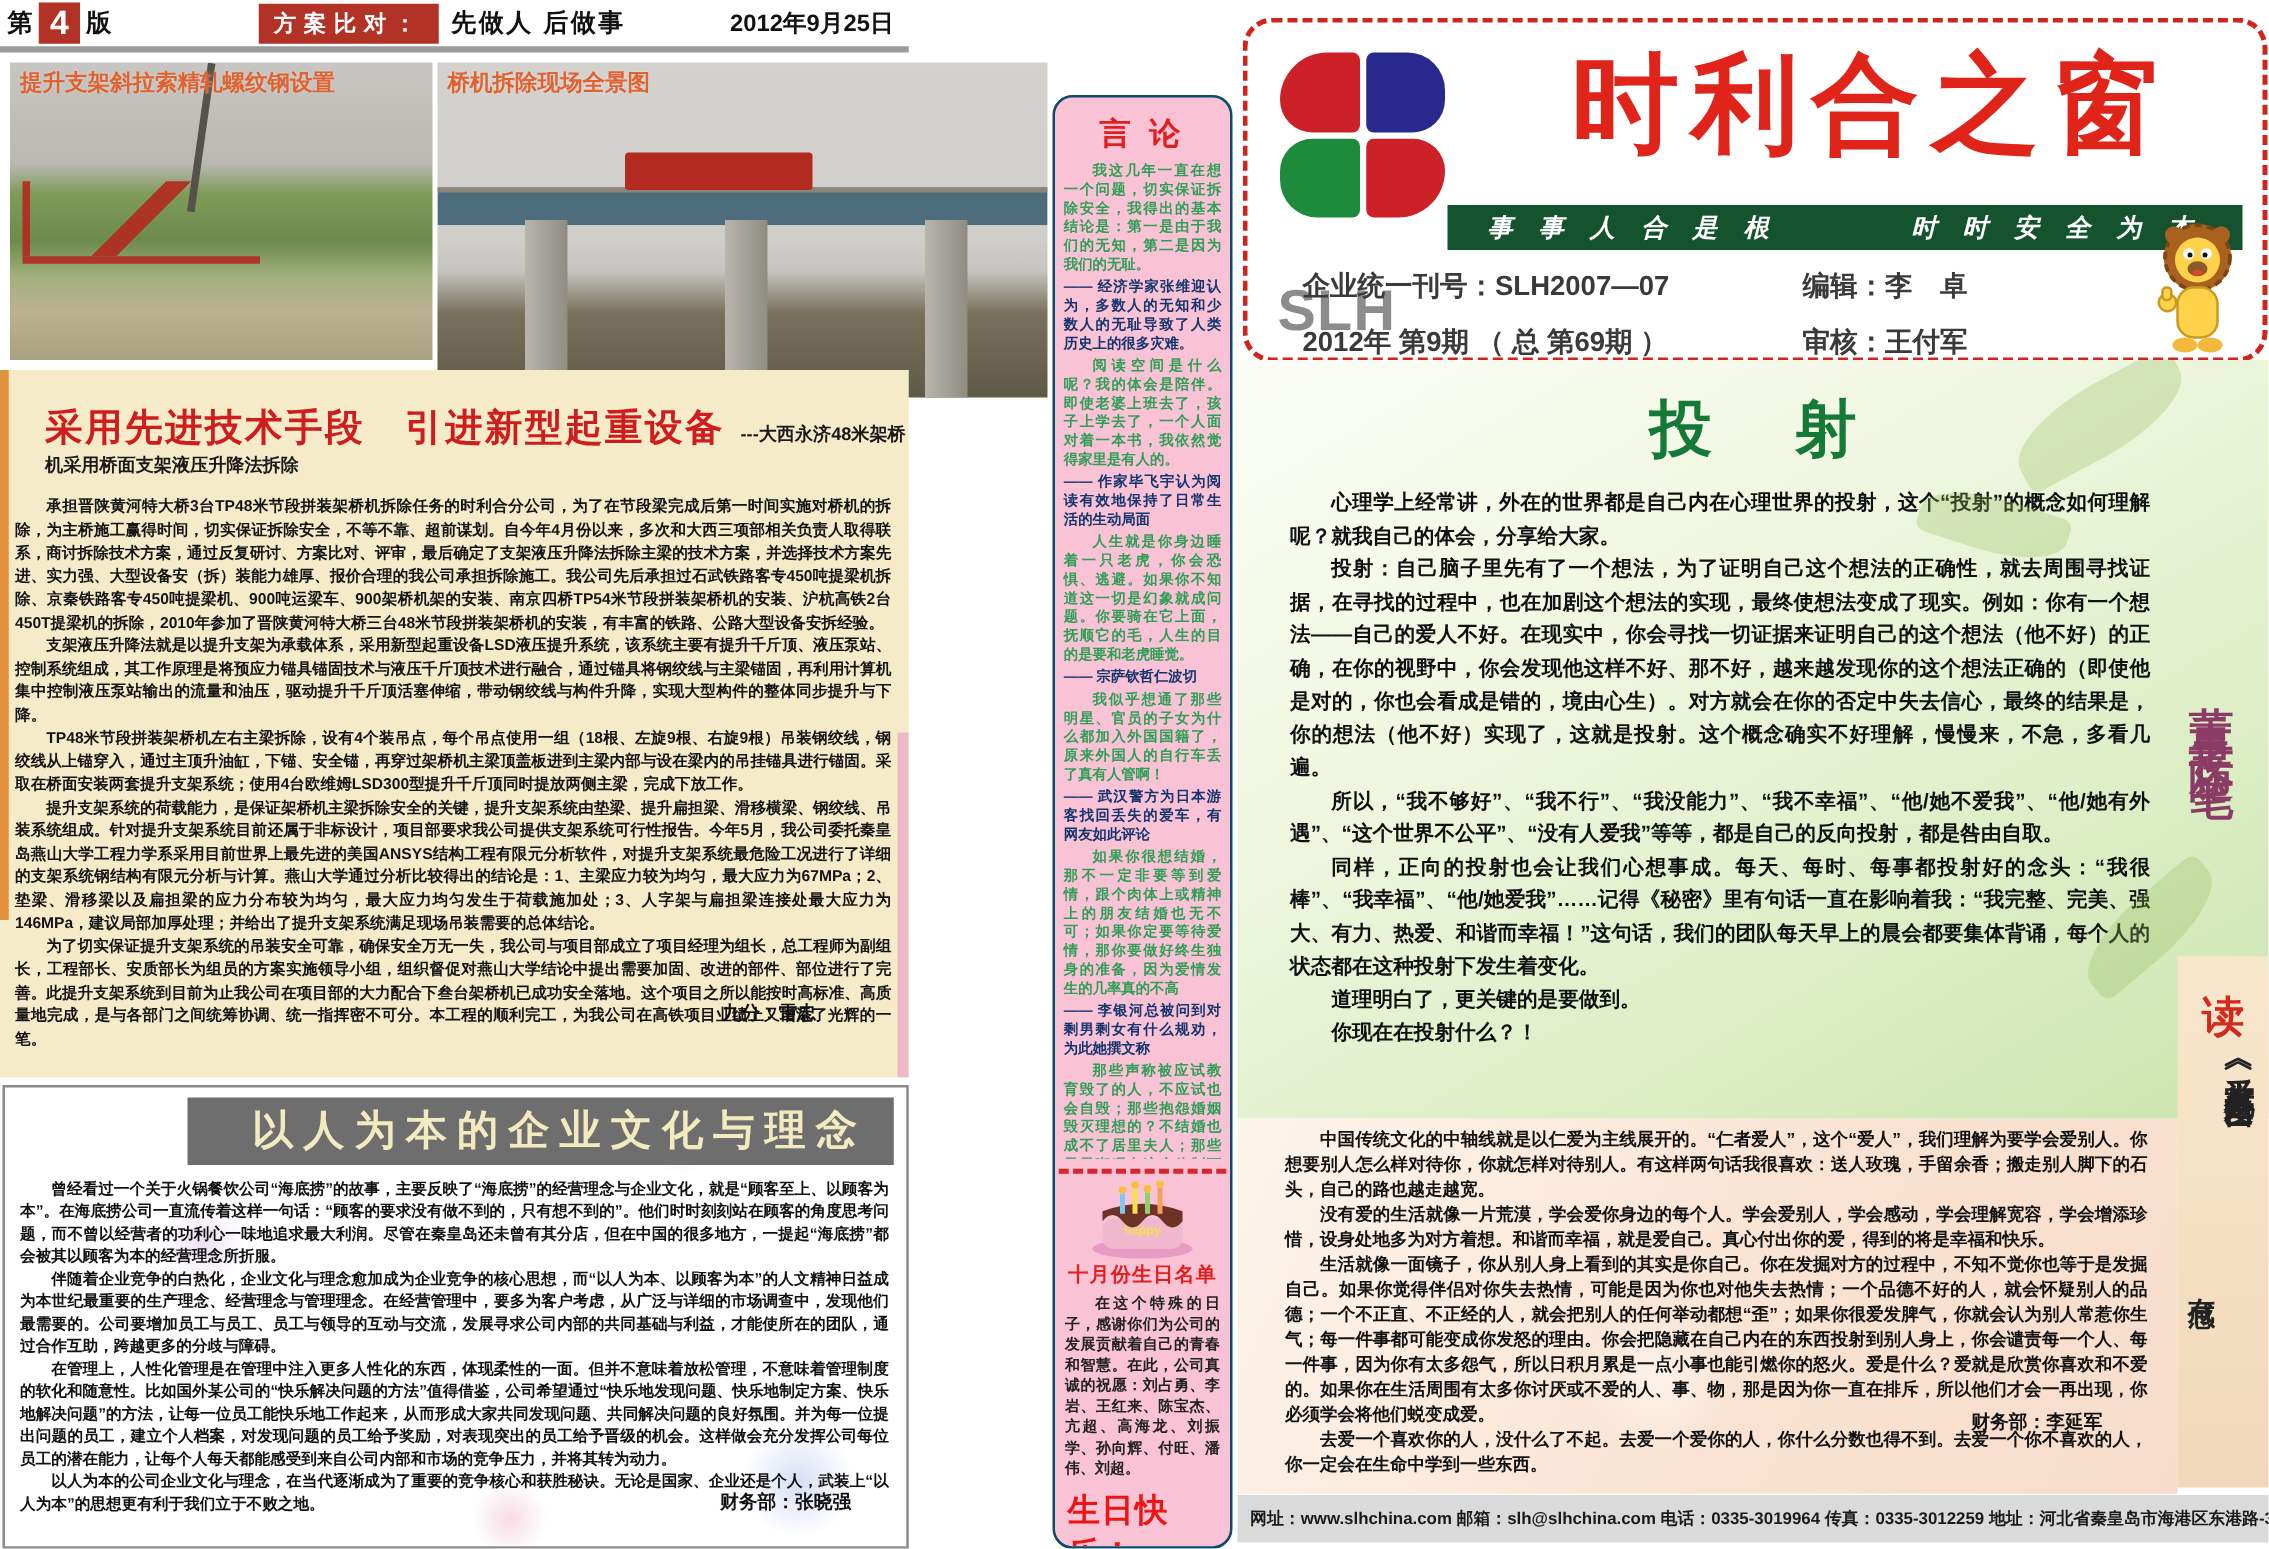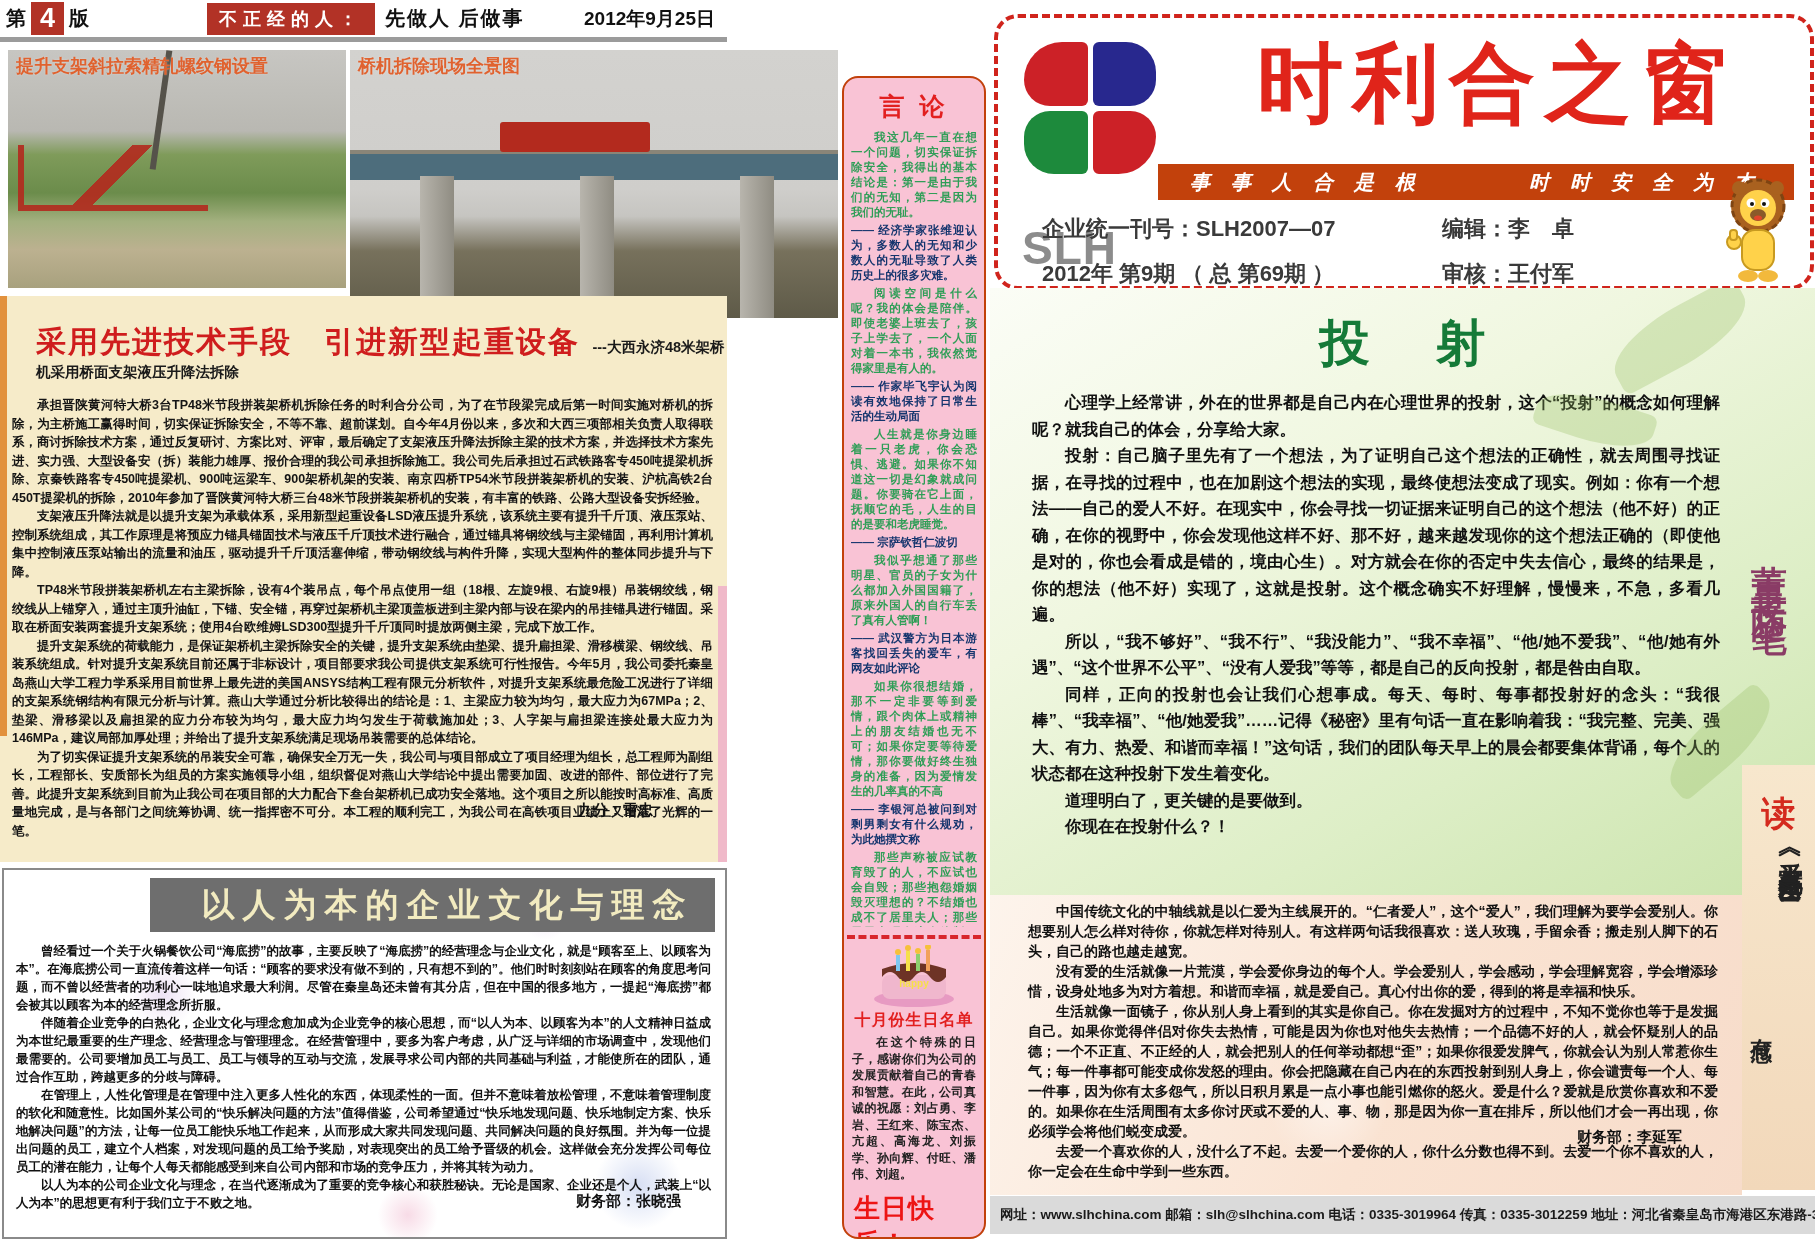--- a/index.html
+++ b/index.html
@@ -53,21 +53,21 @@
       radial-gradient(circle 26px at 75% 12%, rgba(190,150,215,.22), transparent 26px);}
   .a2-titlebar{margin:8px 10px 8px 146px;background:#6e6e6e;color:#f2ebc0;text-align:center;
                font-size:33px;font-weight:800;letter-spacing:8px;height:54px;line-height:54px;
                font-family:"Liberation Serif", serif;padding-left:30px;}
   .a2-body{padding:2px 14px 0 12px;}
   p.a2{margin:0;text-indent:2em;font-size:12.5px;line-height:18px;font-weight:700;text-align:justify;}
   .a2-sig{position:absolute;right:44px;bottom:26px;font-size:15px;font-weight:800;}
 
   
   .opinion{left:842px;top:76px;width:140px;height:1159px;background:#f9c3d5;
-           border:2px solid #c2410c;border-radius:16px;overflow:hidden;}
+           border:2px solid #0c4a6e;border-radius:16px;overflow:hidden;}
   .op-title{color:#e21f1f;text-align:center;font-size:25px;font-weight:900;letter-spacing:4px;margin:12px 0 4px;}
   .op-quotes{height:800px;overflow:hidden;}
   p.quote{color:#2f9e57;font-size:11.5px;line-height:15px;font-weight:700;margin:3px 7px;
           text-indent:2em;text-align:justify;}
   p.attrib{color:#15356e;font-size:11.5px;line-height:15px;font-weight:800;margin:2px 7px;text-align:justify;}
   .op-divider{border-top:4px dashed #d8262c;margin:8px 3px 6px;}
   .cake{display:block;margin:0 auto;}
   .bd-title{color:#e21f1f;text-align:center;font-size:16px;font-weight:900;letter-spacing:1px;margin:3px 0;}
   .bd-body{font-size:12px;line-height:16.5px;font-weight:700;margin:2px 8px;text-indent:2em;
            text-align:justify;color:#222;}
@@ -79,21 +79,21 @@
   .logo{left:26px;top:24px;width:132px;height:132px;display:grid;
         grid-template-columns:1fr 1fr;grid-template-rows:1fr 1fr;gap:5px;}
   .q{width:100%;height:100%;}
   .q1{background:#cc2127;border-radius:38px 6px 6px 26px;}
   .q2{background:#28288e;border-radius:6px 30px 26px 6px;}
   .q3{background:#1d8a3c;border-radius:26px 6px 6px 30px;}
   .q4{background:#cc2127;border-radius:6px 26px 38px 6px;}
   .slh-text{left:24px;top:171px;font-size:46px;color:#8c8c8c;font-weight:800;letter-spacing:1px;margin-top:32px;}
   .mh-title{left:196px;top:8px;width:606px;text-align:center;color:#e0241a;font-size:86px;
             font-weight:900;font-family:"Liberation Serif", serif;letter-spacing:10px;white-space:nowrap;}
-  .mh-strip{left:160px;top:146px;width:572px;height:36px;background:#c2410c;color:#fff;
+  .mh-strip{left:160px;top:146px;width:572px;height:36px;background:#14532d;color:#fff;
             display:flex;justify-content:space-between;align-items:center;padding:0 32px;
             font-size:20px;font-weight:800;letter-spacing:8px;font-style:italic;
             font-family:"Liberation Serif", serif;white-space:nowrap;}
   .mh-info{left:44px;top:196px;width:660px;font-size:22px;color:#3a3a3a;font-weight:600;}
   .mh-row{display:flex;margin-bottom:15px;}
   .mh-cell1{width:400px;white-space:nowrap;}
   .mh-cell2{white-space:nowrap;}
   .lion{right:12px;bottom:2px;}
 
   .article3{left:990px;top:288px;width:825px;height:607px;overflow:hidden;
@@ -135,21 +135,21 @@
 <body>
 
 <div class="page">
 
   <header class="abs lp-header">
     <span class="ph-left">
       <span>第</span>
       <span class="num-box">4</span>
       <span>版</span>
     </span>
-    <span class="motto-label">不正经的人：</span>
+    <span class="motto-label">方案比对：</span>
     <span class="motto-text">先做人 后做事</span>
     <span class="hdr-date">2012年9月25日</span>
   </header>
 
   <div class="abs photo photo1">
     <span class="cap">提升支架斜拉索精轧螺纹钢设置</span>
     <div class="abs truss"></div>
     <div class="abs crane-mast"></div>
   </div>
   <div class="abs photo photo2">

